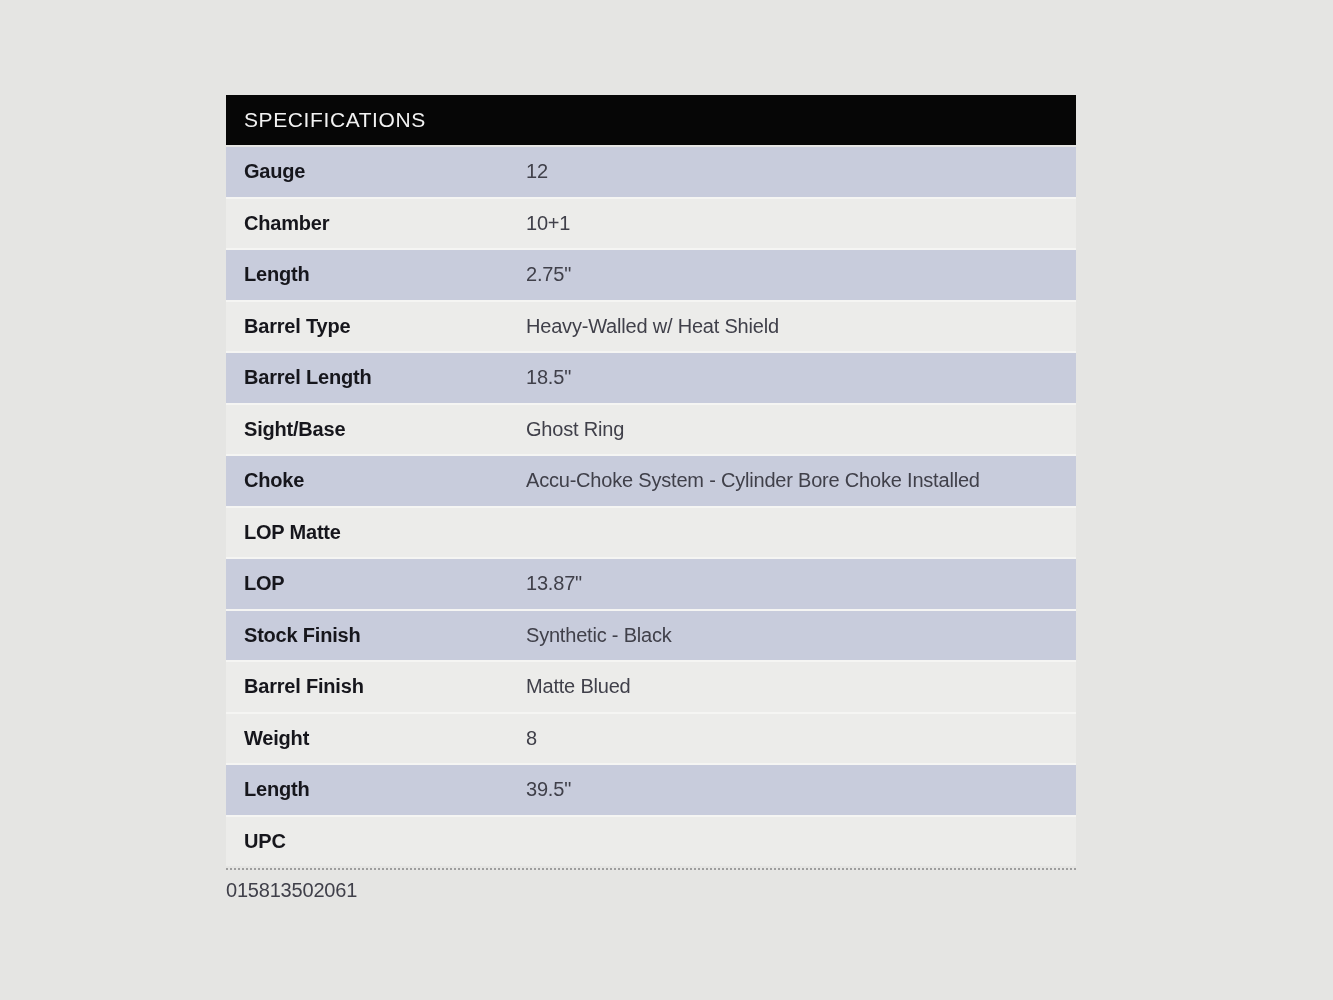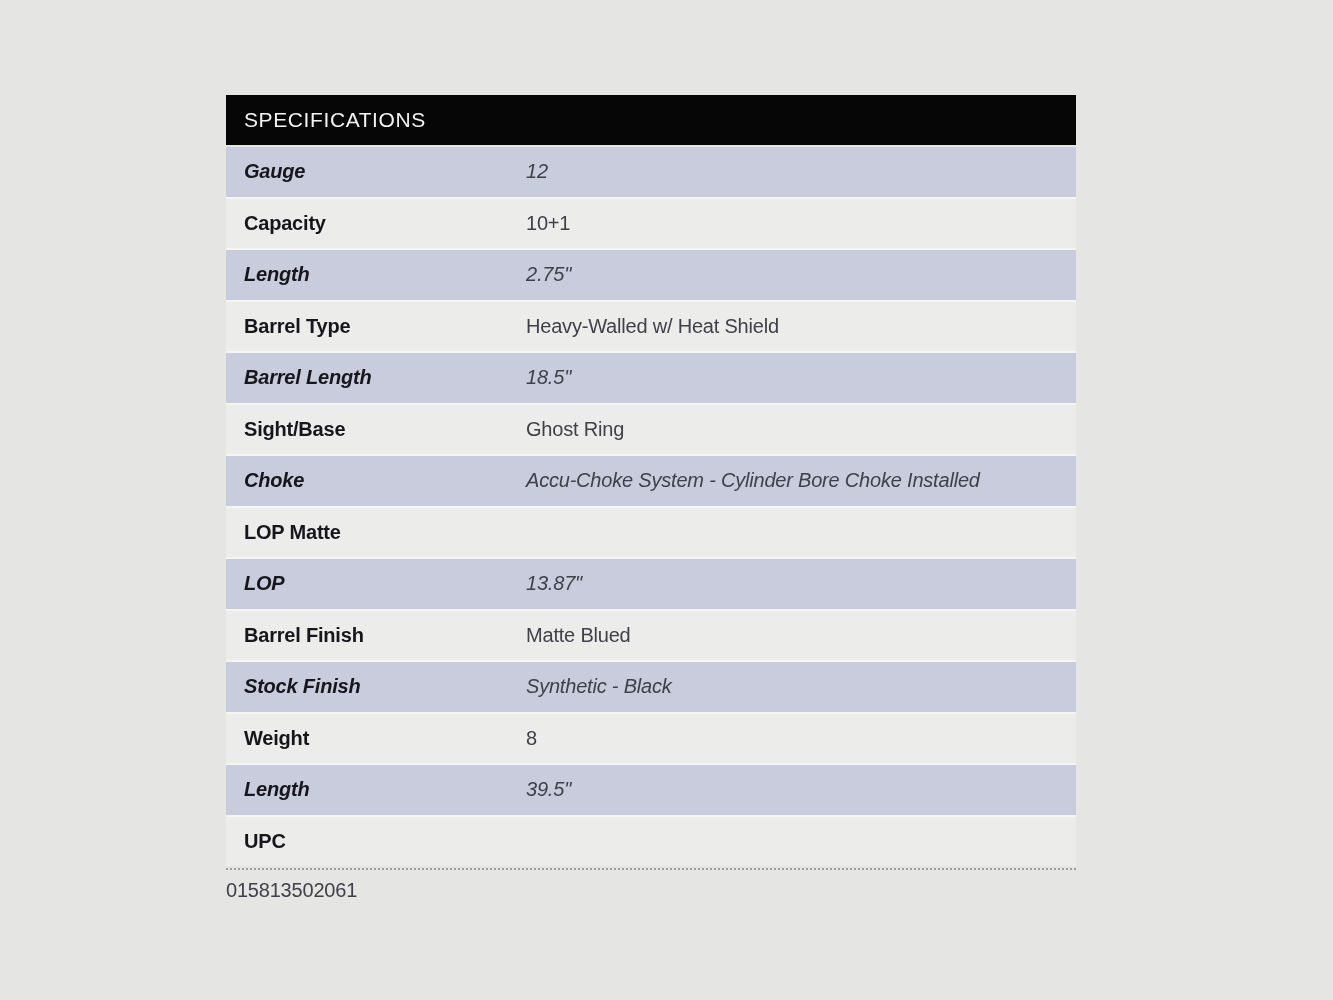--- a/index.html
+++ b/index.html
@@ -42,21 +42,21 @@
   }
   .spec-row {
     display: flex;
     height: 49.5px;
     line-height: 49.5px;
     margin-bottom: 2px;
     font-size: 20px;
     letter-spacing: -0.2px;
   }
   .spec-row:last-child { margin-bottom: 0; flex-direction: column; }
-  .row-odd  { background: var(--row-odd-background); font-style: italic; }
+  .row-odd  { background: var(--row-odd-background); }
   .row-even { background: var(--row-even-background); }
   .spec-label {
     width: 300px;
     padding-left: 18px;
     font-weight: bold;
     color: var(--label-text);
     white-space: nowrap;
   }
   .spec-value {
     flex: 1;
@@ -76,21 +76,21 @@
   <div class="spec-header">
     <span>SPECIFICATIONS</span>
   </div>
   <div class="spec-rows" id="spec-rows">
   <div class="spec-row row-odd">
     <div class="spec-label">Gauge</div>
     <div class="spec-value">12</div>
   </div>
 
   <div class="spec-row row-even">
-    <div class="spec-label">Capacity</div>
+    <div class="spec-label">Chamber</div>
     <div class="spec-value">10+1</div>
   </div>
 
   <div class="spec-row row-odd">
     <div class="spec-label">Length</div>
     <div class="spec-value">2.75"</div>
   </div>
 
   <div class="spec-row row-even">
     <div class="spec-label">Barrel Type</div>
@@ -114,28 +114,28 @@
 
   <div class="spec-row row-even">
     <div class="spec-label">LOP Matte</div>
   </div>
 
   <div class="spec-row row-odd">
     <div class="spec-label">LOP</div>
     <div class="spec-value">13.87"</div>
   </div>
 
+  <div class="spec-row row-odd">
+    <div class="spec-label">Stock Finish</div>
+    <div class="spec-value">Synthetic - Black</div>
+  </div>
+
   <div class="spec-row row-even">
     <div class="spec-label">Barrel Finish</div>
     <div class="spec-value">Matte Blued</div>
-  </div>
-
-  <div class="spec-row row-odd">
-    <div class="spec-label">Stock Finish</div>
-    <div class="spec-value">Synthetic - Black</div>
   </div>
 
   <div class="spec-row row-even">
     <div class="spec-label">Weight</div>
     <div class="spec-value">8</div>
   </div>
 
   <div class="spec-row row-odd">
     <div class="spec-label">Length</div>
     <div class="spec-value">39.5"</div>

